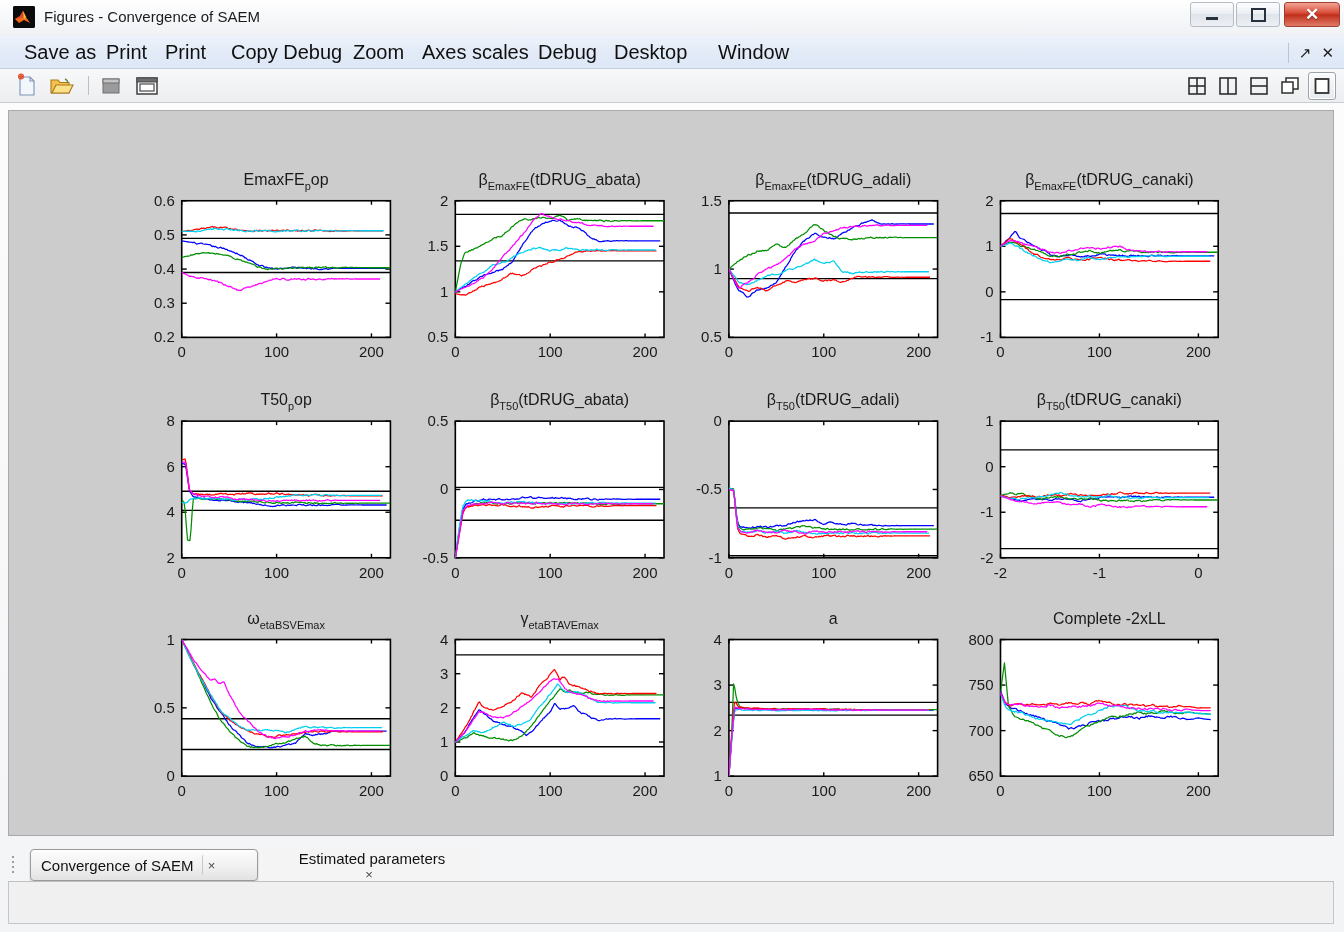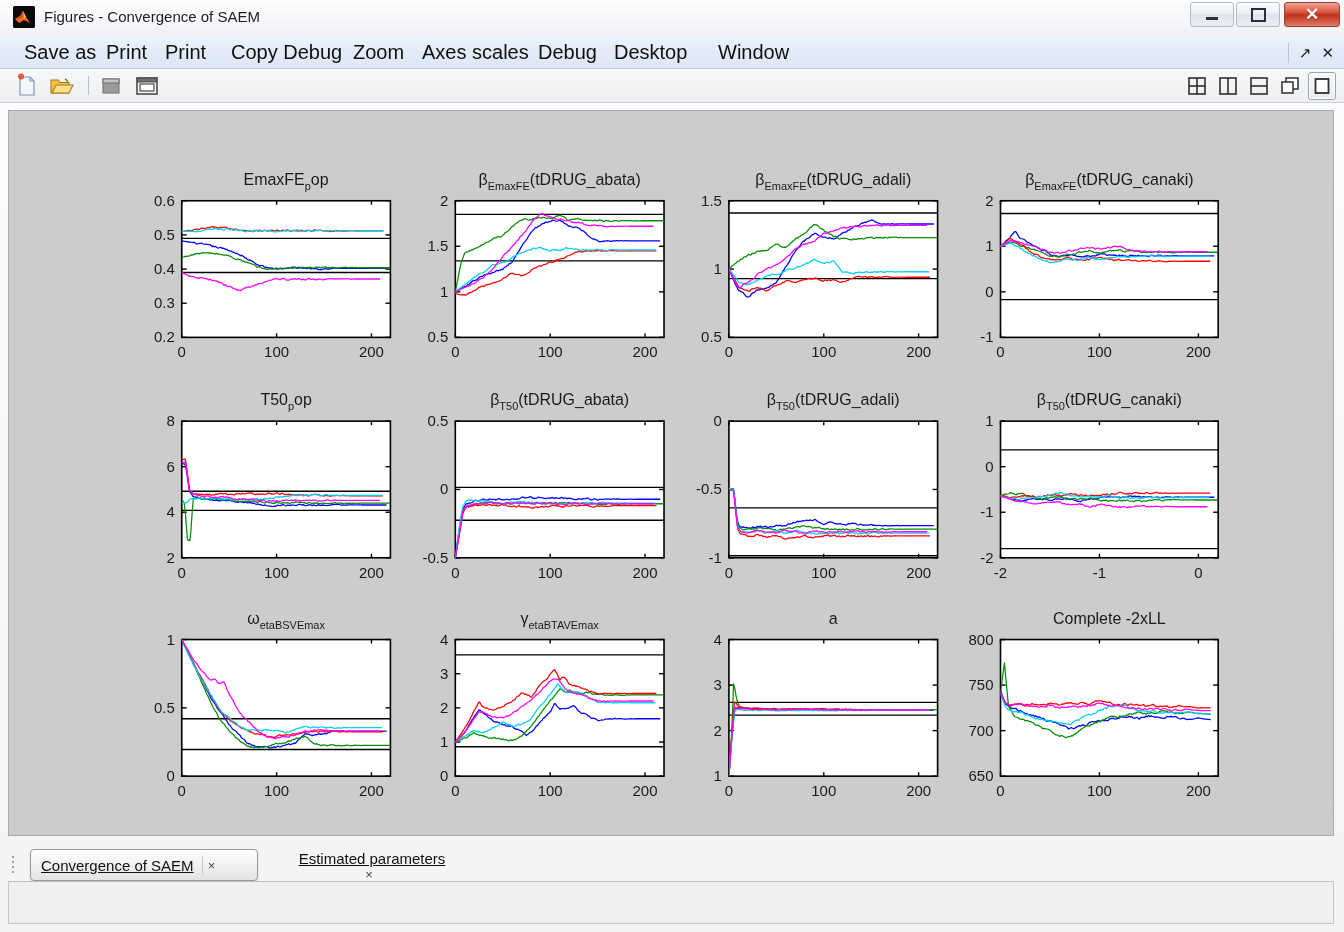--- a/index.html
+++ b/index.html
@@ -94,21 +94,21 @@
   .tab{
     position:absolute;top:4px;height:32px;box-sizing:border-box;
     display:flex;align-items:center;font-size:15px;color:#111;
   }
   .tab.active{
     border:1px solid #9a9a9a;border-radius:4px;
     background:linear-gradient(180deg,#fdfdfd 0%,#efefef 60%,#e2e2e2 100%);
     box-shadow:0 1px 2px rgba(0,0,0,.18);
   }
   .tab.inactive{background:#f4f4f4;border:1px solid transparent;flex-direction:column;}
-  .tab .tlabel{padding:0 8px 0 10px;white-space:nowrap;text-decoration:underline;}
+  .tab .tlabel{padding:0 8px 0 10px;white-space:nowrap;}
   .tab .tclose{
     width:18px;height:20px;display:flex;align-items:center;justify-content:center;
     font-size:13px;color:#4a4a4a;margin-right:4px;border-radius:2px;
   }
   .tab.active .tclose{border-left:1px solid #c8c8c8;}
   #tabfill{
     position:absolute;left:0;top:36px;width:1326px;height:1px;background:#c0c0c0;
   }
   #statusarea{
     position:absolute;left:8px;top:882px;width:1326px;height:42px;

